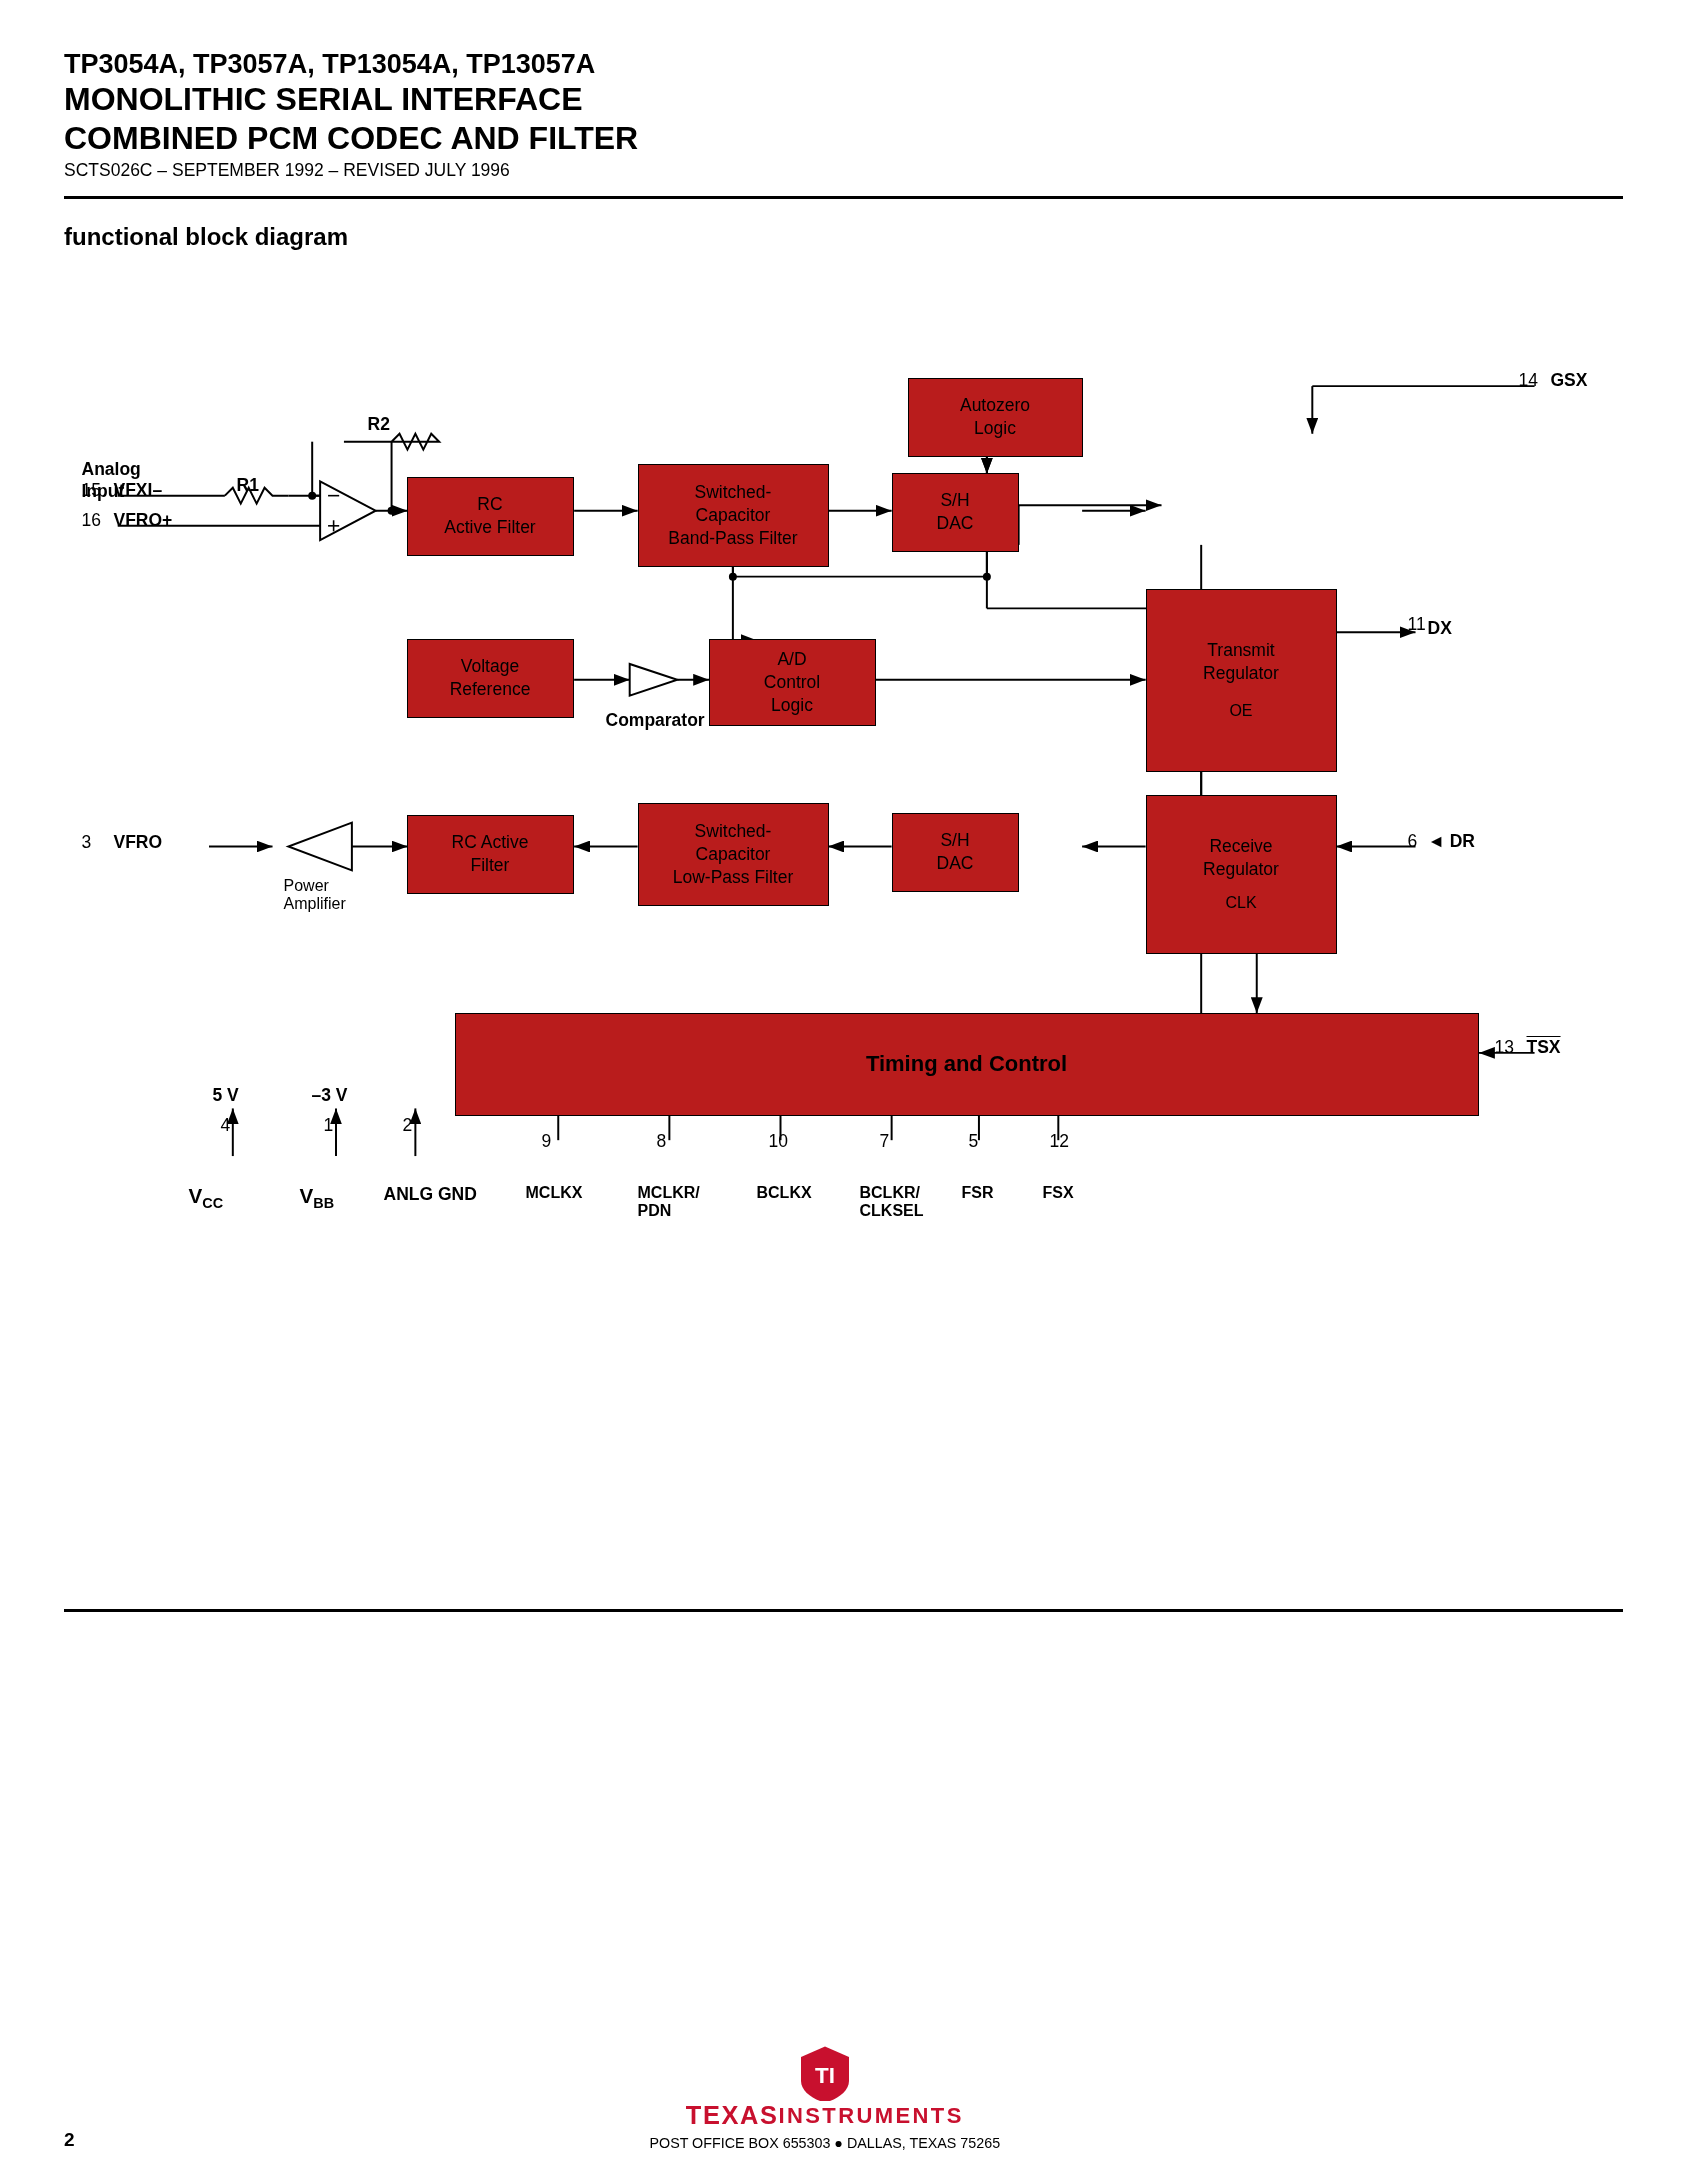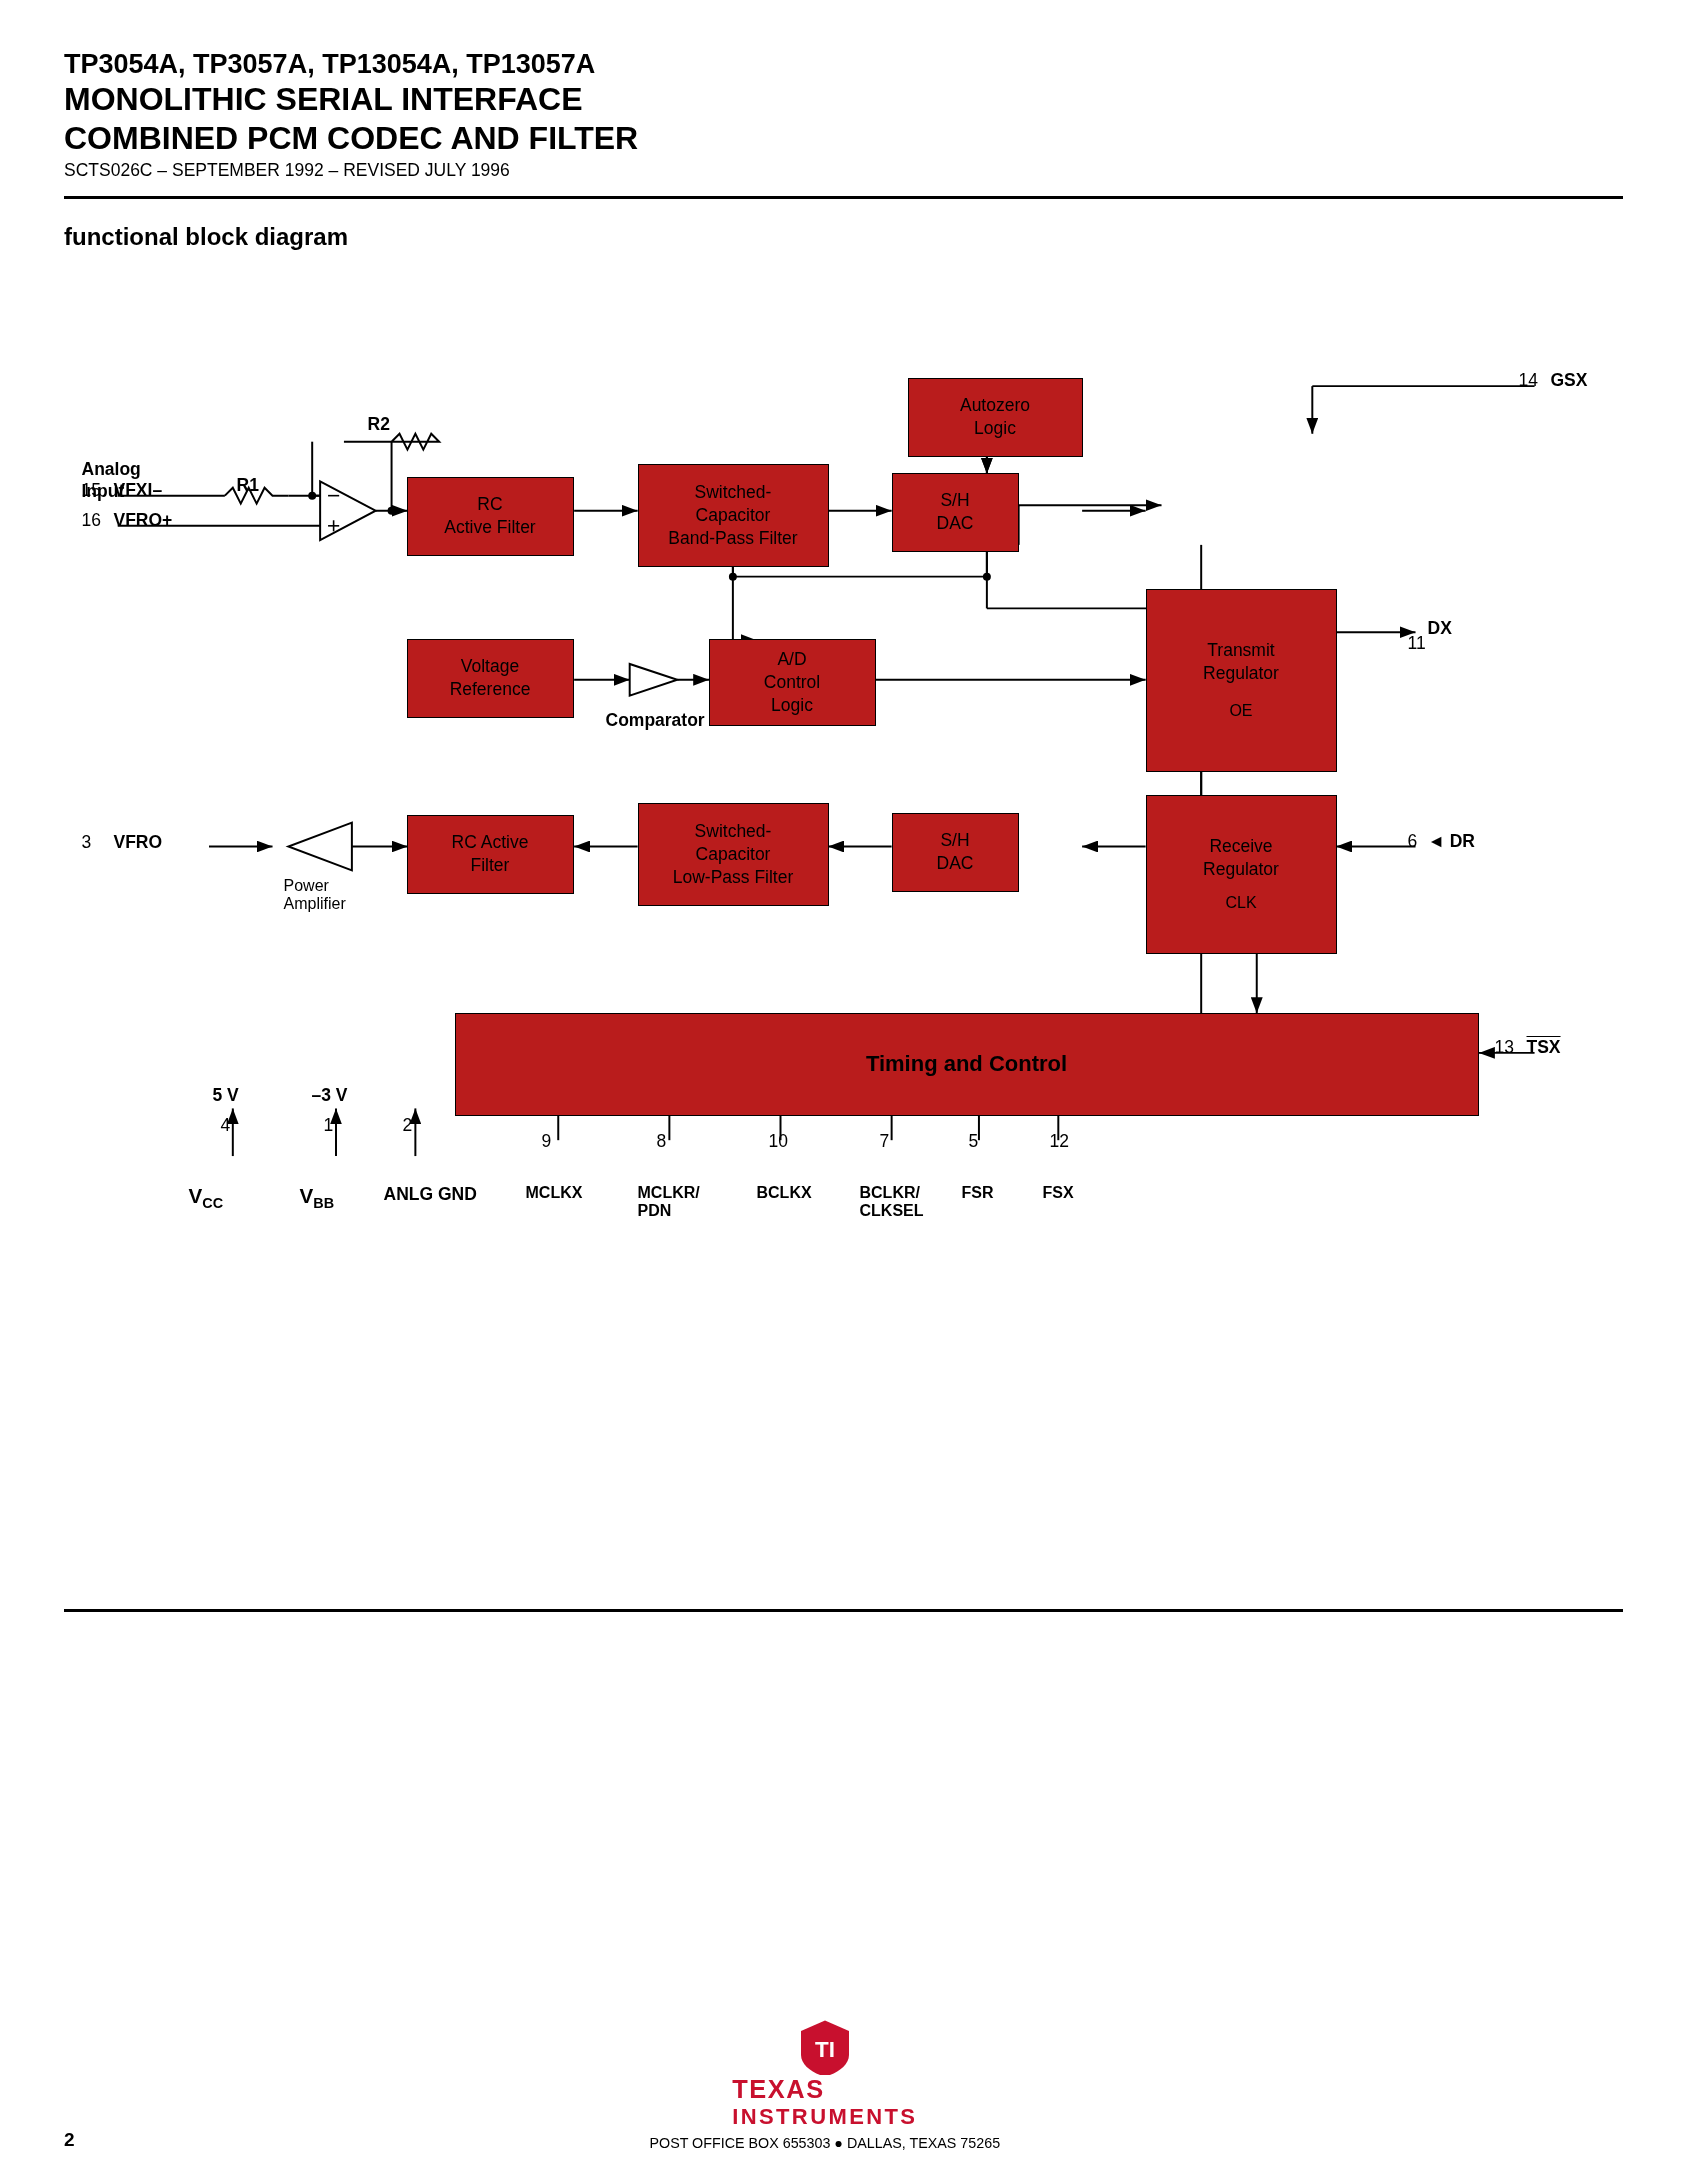--- a/index.html
+++ b/index.html
@@ -374,21 +374,21 @@
       <span>A/D<br>Control<br>Logic</span>
     </div>
 
     <div class="block" style="left:1080px; top:314px; width:191px; height:183px;">
       <div style="padding:8px;">
         <div style="font-size:17.5px; margin-bottom:16px;">Transmit<br>Regulator</div>
         <div style="font-size:16px;">OE</div>
       </div>
     </div>
 
-    <div class="pin-num" style="left:1342px; top:358px;text-align:center;">11</div>
+    <div class="pin-num" style="left:1342px; top:339px;text-align:center;">11</div>
     <div class="signal-label" style="left:1362px; top:343px;">DX</div>
 
     <div class="pin-num" style="left:16px; top:557px;">3</div>
     <div class="signal-label signal-label-normal" style="left:48px; top:557px;">VFRO</div>
 
     <div class="signal-label signal-label-normal" style="left:218px; top:602px; font-size:16px; font-weight:normal;">Power<br>Amplifier</div>
 
     <div class="block" style="left:341px; top:540px; width:167px; height:79px;">
       <span>RC Active<br>Filter</span>
     </div>
@@ -462,21 +462,21 @@
     <div class="footer-page-num">2</div>
     <div class="footer-center">
 
       <div class="ti-logo">
 
         <svg width="64" height="56" viewBox="0 0 80 70">
 
           <path d="M40,2 L10,15 L10,45 C10,58 25,68 40,72 C55,68 70,58 70,45 L70,15 Z" fill="#c8102e" stroke="none"></path>
           <text x="40" y="48" text-anchor="middle" font-size="28" font-weight="bold" fill="white" font-family="Arial">TI</text>
         </svg>
-        <div style="display:flex; flex-direction:column; align-items:flex-start;">
+        <div style="display:flex; flex-direction:row; align-items:center;">
           <span class="ti-logo-text">TEXAS</span>
           <span class="ti-logo-subtext">INSTRUMENTS</span>
         </div>
       </div>
       <div class="footer-address">POST OFFICE BOX 655303 ● DALLAS, TEXAS 75265</div>
     </div>
     <div style="width:48px;"></div>
   </div>
 
 </div>

